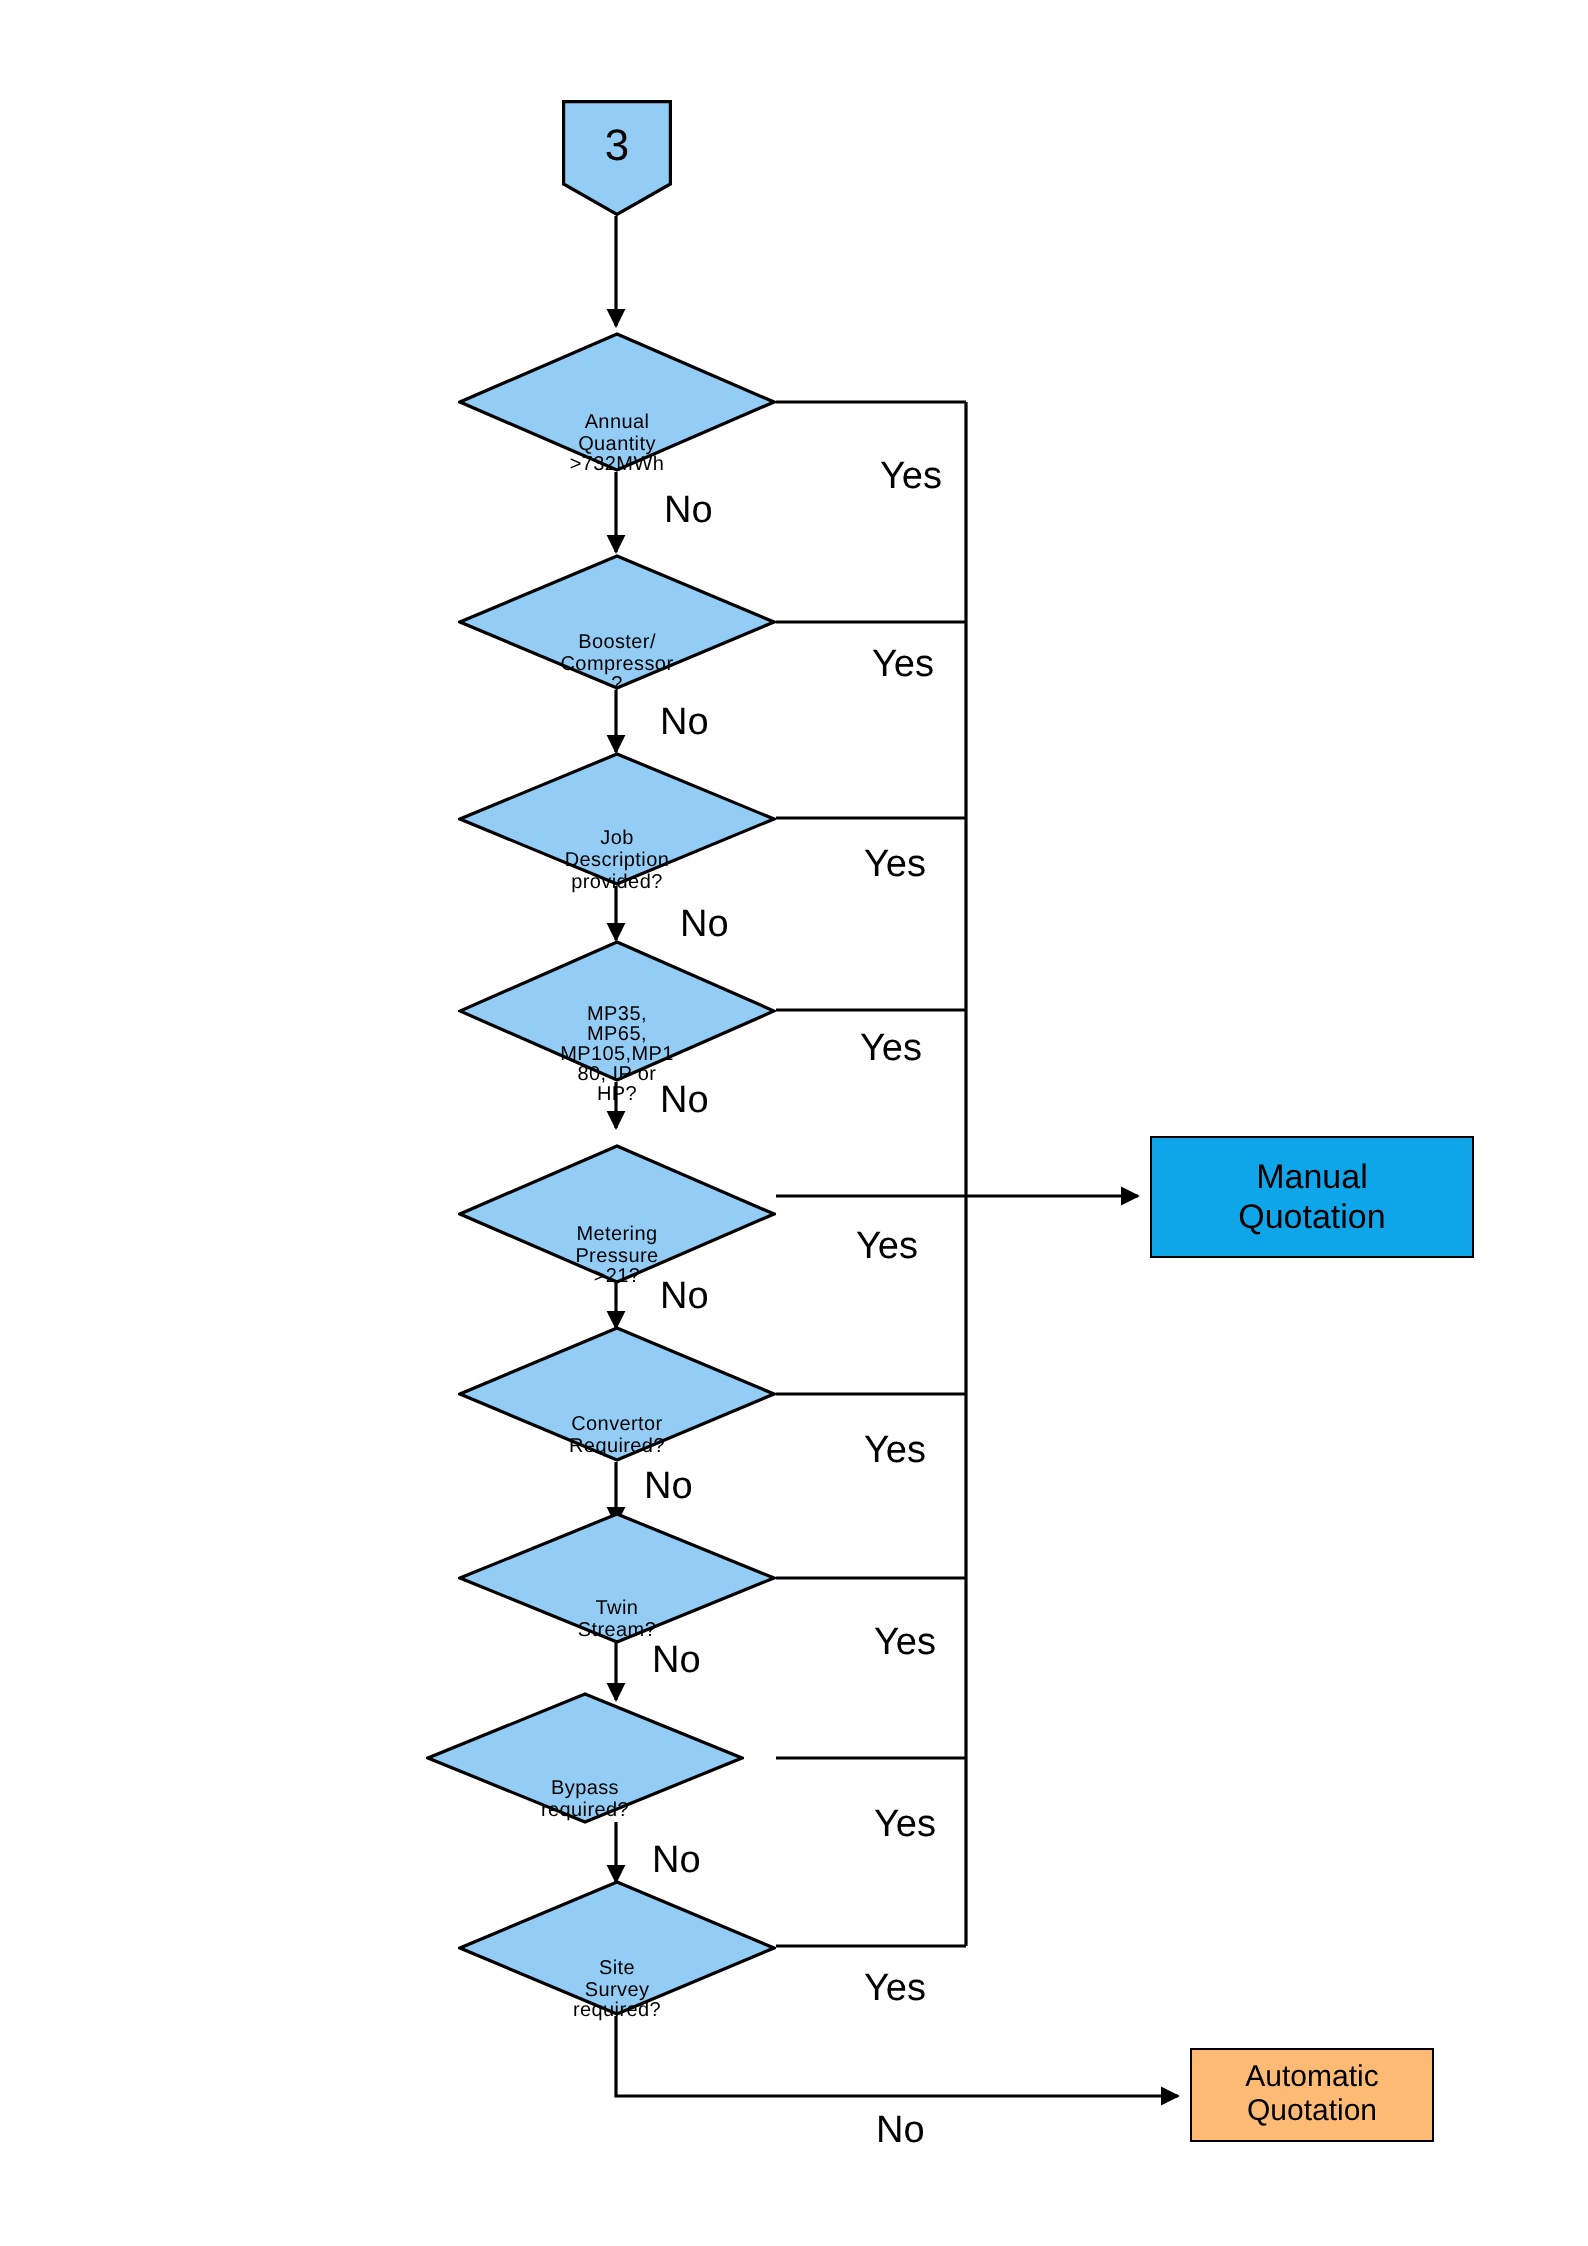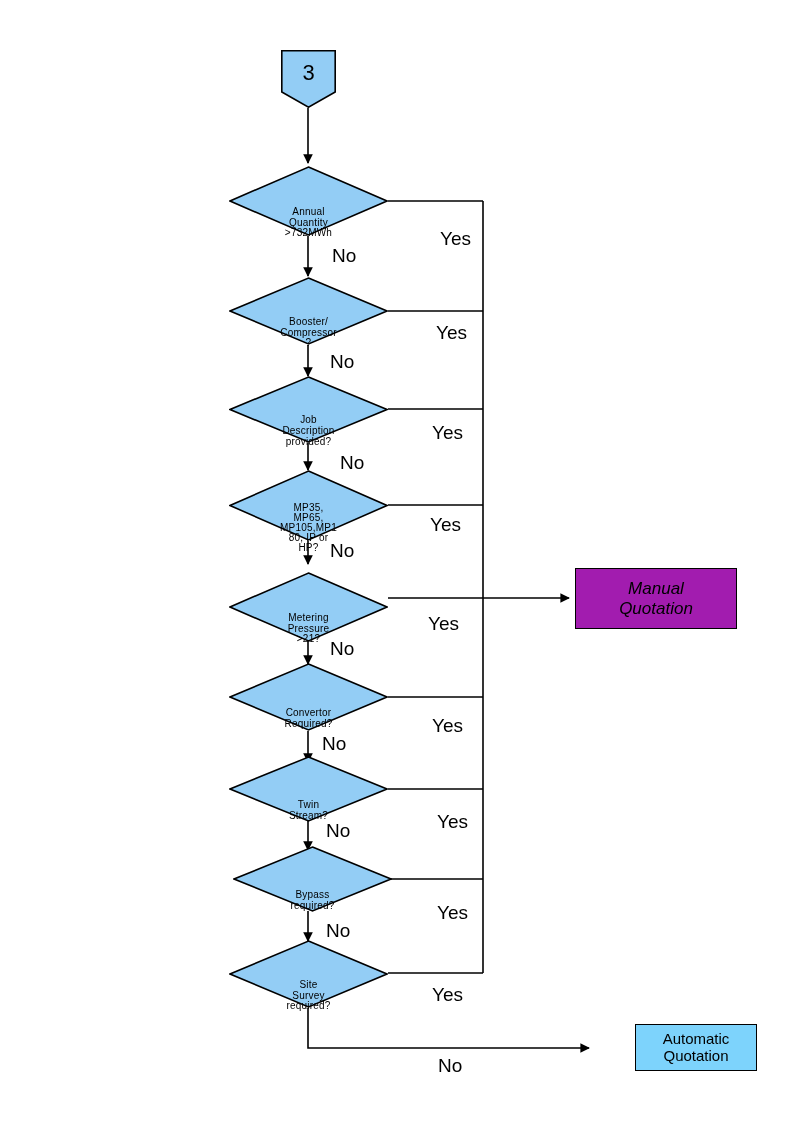--- a/index.html
+++ b/index.html
@@ -57,28 +57,26 @@
     border: 1px solid #000000;
     display: flex;
     align-items: center;
     justify-content: center;
     text-align: center;
     line-height: 1.12;
     color: #000000;
     white-space: pre;
   }
   .box-manual {
-    background: #a21caf;
+    background: #0ea5e9;
     font-size: 17px;
-    font-style: italic;
   }
   .box-auto {
-    background: #7dd3fc;
+    background: #fdba74;
     font-size: 15px;
-    margin-left: 40px;
   }
   
   .pentagon {
     position: relative;
   }
   .pentagon .pshape {
     position: absolute;
     left: 0; top: 0;
     width: 100%; height: 100%;
     z-index: 1;
@@ -208,21 +206,21 @@
   </div>
 
   <div class="node diamond" style="left:229px; top:756px; width:159px; height:66px;">
     <svg class="dshape" viewBox="0 0 159 66" preserveAspectRatio="none">
       <polygon points="79.5,1 158,33 79.5,65 1,33" fill="#93CDF5" stroke="#000000" stroke-width="1.6"></polygon>
     </svg>
     <div class="dtext">Twin
 Stream?</div>
   </div>
 
-  <div class="node diamond" style="left:233px; top:846px; width:159px; height:66px;">
+  <div class="node diamond" style="left:213px; top:846px; width:159px; height:66px;">
     <svg class="dshape" viewBox="0 0 159 66" preserveAspectRatio="none">
       <polygon points="79.5,1 158,33 79.5,65 1,33" fill="#93CDF5" stroke="#000000" stroke-width="1.6"></polygon>
     </svg>
     <div class="dtext">Bypass
 required?</div>
   </div>
 
   <div class="node diamond" style="left:229px; top:940px; width:159px; height:68px;">
     <svg class="dshape" viewBox="0 0 159 68" preserveAspectRatio="none">
       <polygon points="79.5,1 158,34 79.5,67 1,34" fill="#93CDF5" stroke="#000000" stroke-width="1.6"></polygon>

